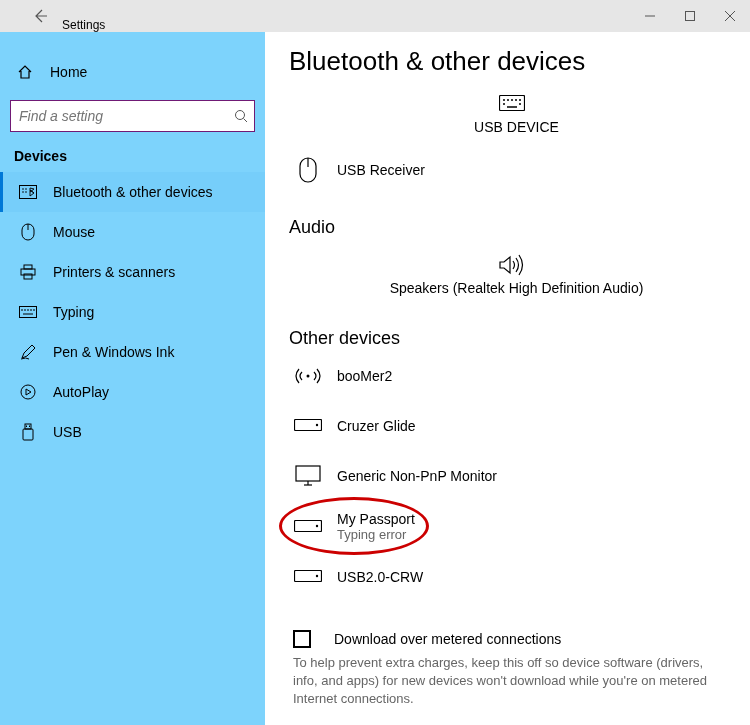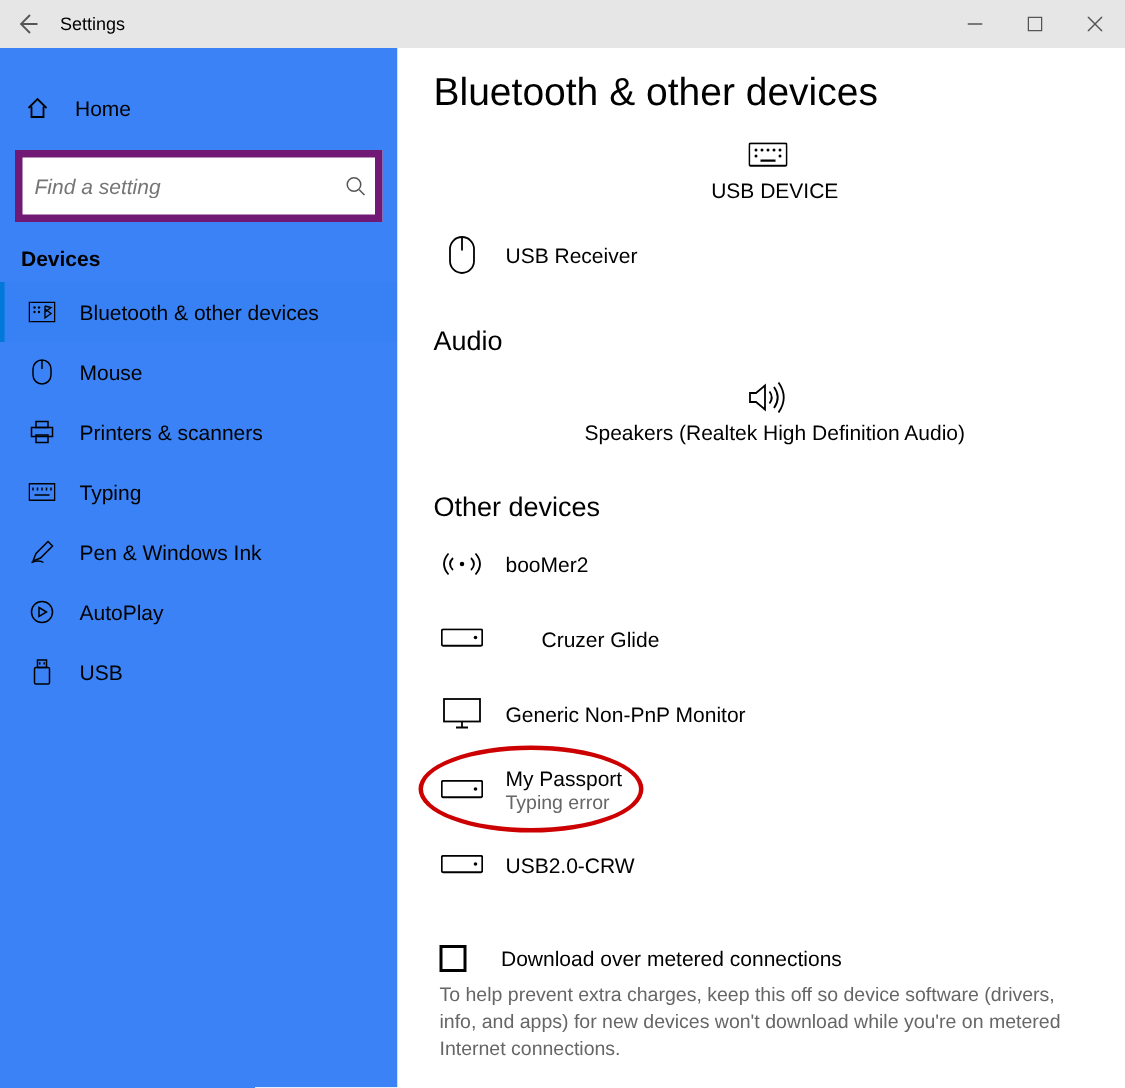--- a/index.html
+++ b/index.html
@@ -1,27 +1,27 @@
 <!DOCTYPE html>
 <html><head>
 <meta charset="utf-8">
 <style>
 * { box-sizing: border-box; margin: 0; padding: 0; font-family: "Segoe UI", -apple-system, sans-serif; }
 body { width: 750px; height: 725px; background: #fff; display: flex; flex-direction: column; overflow: hidden; }
-.titlebar { height: 32px; background: #e6e6e6; display: flex; align-items: center; padding-left: 0; }
+.titlebar { height: 32px; background: #e6e6e6; display: flex; align-items: flex-end; padding-left: 22px; }
 .titlebar .back { width: 36px; height: 32px; display: flex; align-items: center; justify-content: center; color: #555; font-size: 16px; cursor: pointer; }
 .titlebar .title { font-size: 12px; color: #000; margin-left: 4px; }
 .window-controls { margin-left: auto; display: flex; }
 .win-btn { width: 40px; height: 32px; display: flex; align-items: center; justify-content: center; color: #555; cursor: pointer; }
 .content { flex: 1; display: flex; overflow: hidden; }
-.sidebar { width: 265px; background: #3b82f6; padding-top: 18px; display: flex; flex-direction: column; }
+.sidebar { width: 265px; background: #7dd3fc; padding-top: 18px; display: flex; flex-direction: column; }
 .home-row { display: flex; align-items: center; height: 44px; padding-left: 14px; cursor: pointer; }
 .home-row .icon { width: 22px; display: flex; justify-content: center; color: #000; }
 .home-row .label { font-size: 14px; margin-left: 14px; }
-.search-box { margin: 6px 10px 6px 10px; height: 48px; border: 5px solid #701a75; background: #fff; display: flex; align-items: center; padding: 0 6px 0 8px; }
+.search-box { margin: 6px 10px 6px 10px; height: 32px; border: 1px solid #701a75; background: #fff; display: flex; align-items: center; padding: 0 6px 0 8px; }
 .search-box input { border: none; outline: none; width: 100%; font-size: 14px; font-style: italic; background: transparent; color: #666; }
 .search-box .sicon { color: #555; font-size: 14px; }
 .section { font-size: 14px; font-weight: 600; padding: 10px 0 8px 14px; color: #000; }
 .nav-item { display: flex; align-items: center; height: 40px; padding-left: 14px; cursor: pointer; border-left: 3px solid transparent; font-size: 14px; }
 .nav-item .nicon { width: 22px; display: flex; justify-content: center; color: #000; }
 .nav-item .nlabel { margin-left: 14px; }
 .nav-item.active { border-left-color: #0078d7; background: rgba(0,120,215,0.05); }
 .main { flex: 1; background: #fff; padding: 14px 20px 10px 24px; overflow-y: auto; }
 .page-title { font-size: 26px; font-weight: 300; color: #000; margin-bottom: 6px; }
 .dev-row { display: flex; align-items: center; padding: 6px 0 14px 0; cursor: pointer; position: relative; }
@@ -224,21 +224,21 @@
               <path d="M4 3 Q-2 10 4 17" fill="none" stroke="#000" stroke-width="1.2"></path>
               <path d="M19 6 Q23 10 19 14" fill="none" stroke="#000" stroke-width="1.2"></path>
               <path d="M22 3 Q28 10 22 17" fill="none" stroke="#000" stroke-width="1.2"></path>
               <circle cx="13" cy="10" r="1.5" fill="#000"></circle>
             </svg>
           </div>
           <div class="dinfo">
             <div class="dname">booMer2</div>
           </div>
         </div>
-        <div class="dev-row" style="position: relative; gap: 24px;">
+        <div class="dev-row" style="position: relative;">
           <div class="dicon">
             <svg width="28" height="14" viewBox="0 0 28 14">
               <rect x="0.5" y="0.5" width="27" height="11" rx="1" fill="none" stroke="#000" stroke-width="1.2"></rect>
               <circle cx="23" cy="6" r="1.2" fill="#000"></circle>
             </svg>
           </div>
           <div class="dinfo">
             <div class="dname">Cruzer Glide</div>
           </div>
         </div>

